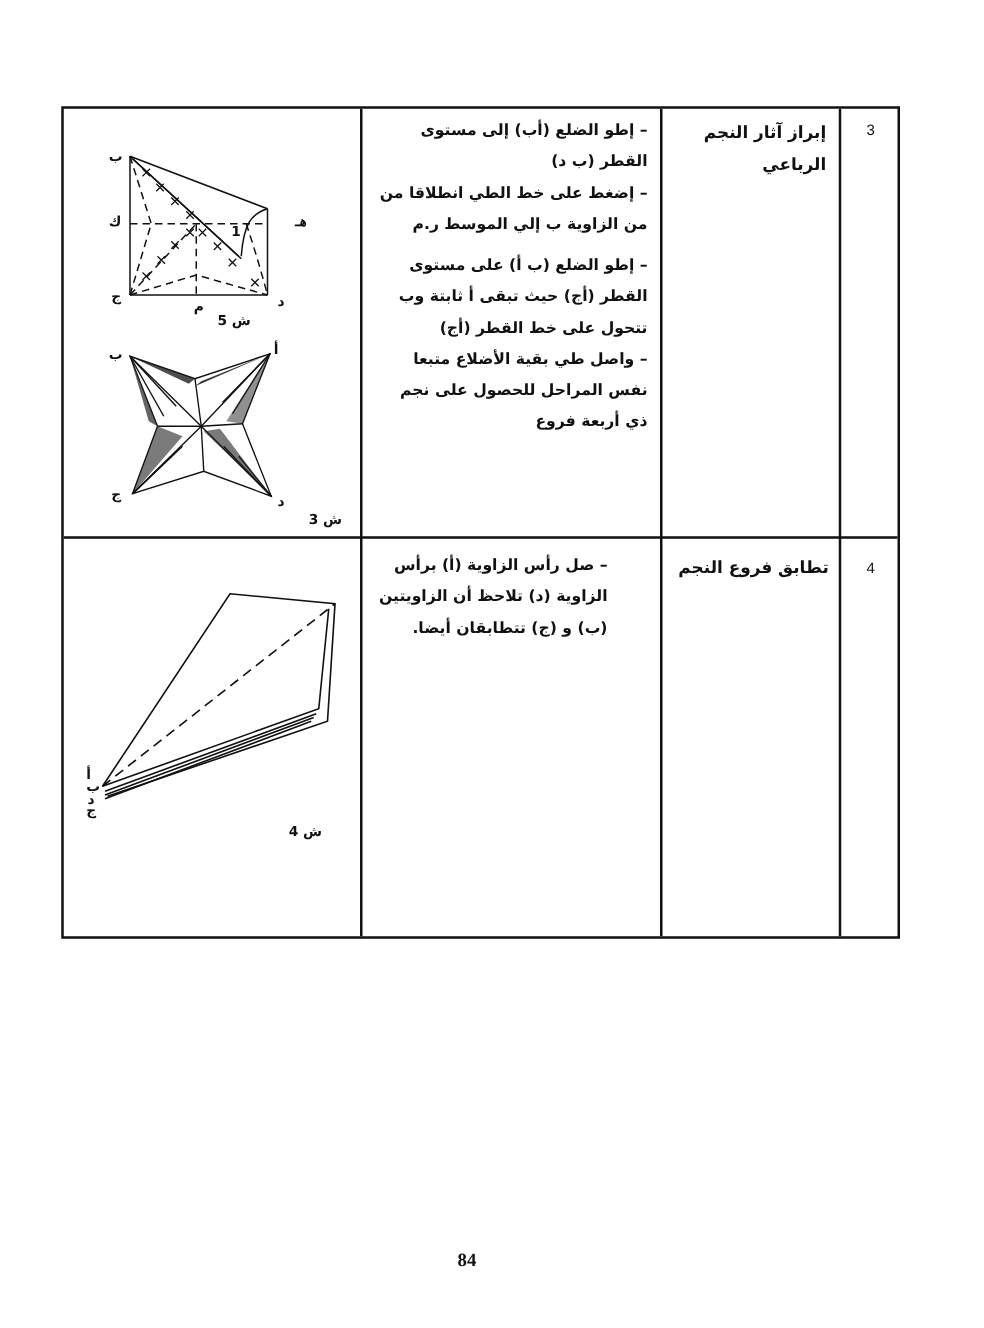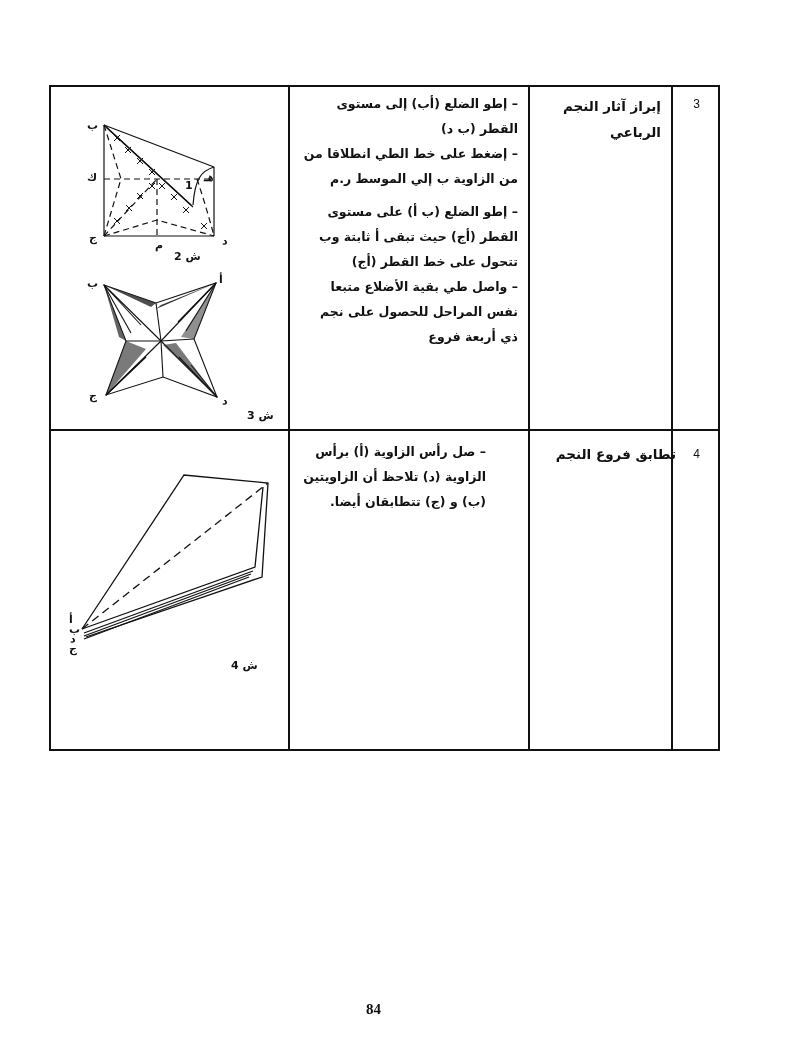--- a/index.html
+++ b/index.html
@@ -73,23 +73,23 @@
           <path d="M86 106 l6 6 m-6 0 l6 -6"></path>
           <path d="M98 96 l6 6 m-6 0 l6 -6"></path>
         </g>
       </g>
     </svg>
     <span class="fig-label" style="left:36px; top:32px;">ب</span>
     <span class="fig-label" style="left:36px; top:84px;">ك</span>
     <span class="fig-label" style="left:38px; top:144px;">ج</span>
     <span class="fig-label" style="left:104px; top:152px;">م</span>
     <span class="fig-label" style="left:171px; top:148px;">د</span>
-    <span class="fig-label" style="left:153px; top:84px;font-style:italic;">هـ</span>
+    <span class="fig-label" style="left:185px; top:84px;font-style:italic;">هـ</span>
     <span class="fig-label" style="left:134px; top:92px;">1</span>
-    <span class="fig-label" style="left:123px; top:163px;">ش 2</span>
+    <span class="fig-label" style="left:123px; top:163px;">ش 5</span>
   </div>
 
   <div class="figure" style="left:0; top:178px; width:237px; height:160px;">
     <svg width="237" height="160" viewBox="0 0 237 160">
       <g stroke="#111" fill="none" stroke-width="1.1">
 
         <polygon points="53,20 105,38 165,18 143,74 166,132 112,112 55,130 75,76"></polygon>
 
         <line x1="53" y1="20" x2="110" y2="76"></line>
         <line x1="165" y1="18" x2="110" y2="76"></line>
@@ -120,21 +120,21 @@
       </g>
     </svg>
     <span class="fig-label" style="left:36px; top:12px;">ب</span>
     <span class="fig-label" style="left:168px; top:8px;">أ</span>
     <span class="fig-label" style="left:38px; top:124px;">ج</span>
     <span class="fig-label" style="left:171px; top:130px;">د</span>
     <span class="fig-label" style="left:196px; top:144px;">ش 3</span>
   </div>
 
   <div class="cell num" style="left:622px; top:360px; width:47px;">4</div>
-  <div class="cell title" style="left:492px; top:348px; width:143px;">تطابق فروع النجم</div>
+  <div class="cell title" style="left:479px; top:348px; width:143px;">تطابق فروع النجم</div>
   <div class="cell steps" style="left:239px; top:348px; width:206px;">
     <p>– صل رأس الزاوية (أ) برأس الزاوية (د) تلاحظ أن الزاويتين (ب) و (ج) تتطابقان أيضا.</p>
   </div>
 
   <div class="figure" style="left:0; top:344px; width:237px; height:240px;">
     <svg width="237" height="240" viewBox="0 0 237 240">
       <g stroke="#111" fill="none" stroke-width="1.3">
         <polyline points="31,198 133,44 217,52 211,146 35,206"></polyline>
         <polyline points="31,198 204,136 212,56"></polyline>
         <line x1="33" y1="202" x2="202" y2="140"></line>

